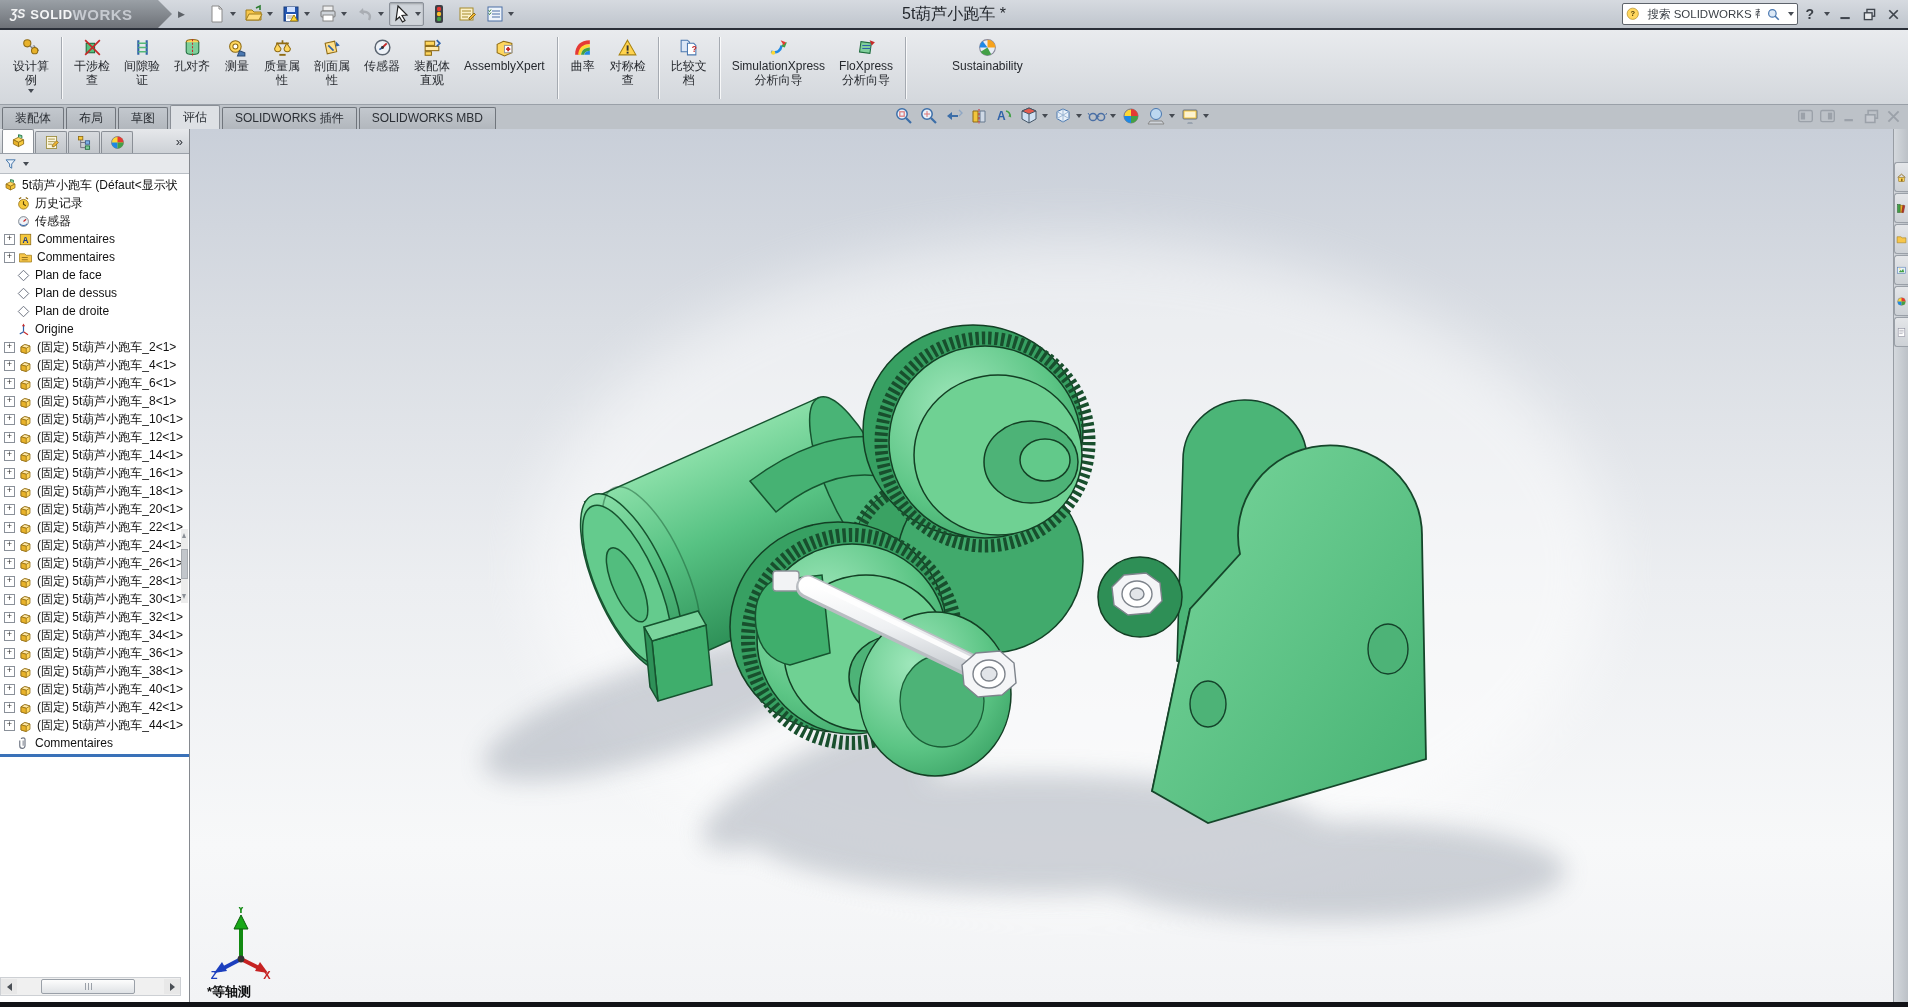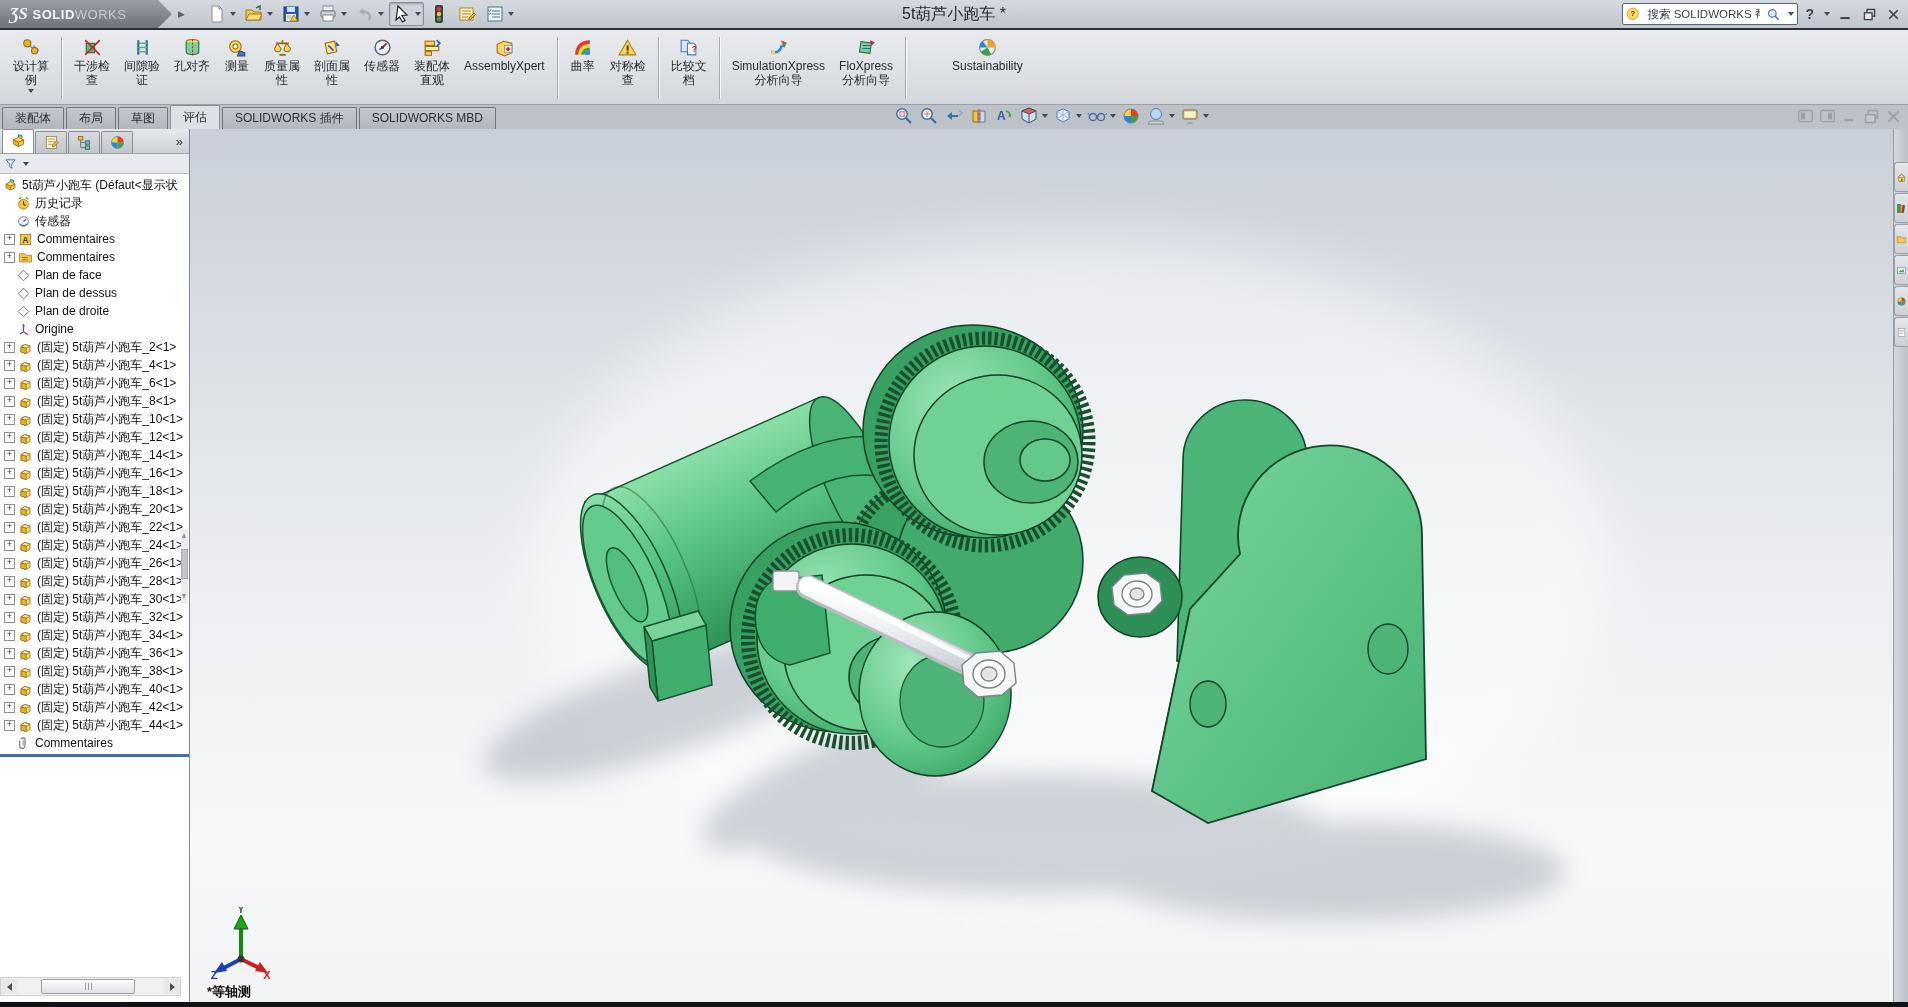--- a/index.html
+++ b/index.html
@@ -5,23 +5,23 @@
   html,body{margin:0;padding:0;width:1908px;height:1007px;overflow:hidden;
     font-family:"Liberation Sans",sans-serif;-webkit-font-smoothing:antialiased;}
   #app{position:relative;width:1908px;height:1007px;background:#d4d8dd;}
 
   
   #titlebar{position:relative;height:28px;background:linear-gradient(#d6dae0,#bfc5cd);
     border-bottom:2px solid #2a2f38;display:flex;align-items:center;}
   #logo{position:relative;width:172px;height:28px;background:linear-gradient(#9aa0a6,#6e7278);
     clip-path:polygon(0 0,158px 0,172px 14px,158px 28px,0 28px);
     display:flex;align-items:center;padding-left:10px;box-sizing:border-box;color:#eceef0;}
-  #logo .mark{font-size:16px;font-weight:bold;font-style:italic;margin-right:5px;color:#f2f3f4;font-family:Liberation Serif, serif;}
+  #logo .mark{font-size:12px;font-weight:bold;font-style:italic;margin-right:5px;color:#f2f3f4;}
   #logo .solid{font-size:13px;font-weight:bold;letter-spacing:.5px;color:#f4f5f6;}
-  #logo .works{font-size:13px;letter-spacing:.5px;color:#c6cad0;}
+  #logo .works{font-size:15px;letter-spacing:.5px;color:#c6cad0;font-weight:bold;}
   #logo-arrow{width:12px;height:16px;margin-left:6px;color:#5d6268;font-size:9px;line-height:16px;}
   #qat{display:flex;align-items:center;gap:2px;margin-left:14px;}
   .tbtn{display:flex;align-items:center;padding:1px 2px;border:1px solid transparent;border-radius:2px;}
   .tbtn.pressed{border-color:#8a9099;background:#cfd4da;box-shadow:inset 0 1px 2px rgba(0,0,0,.25);}
   .tbtn .ico{width:20px;height:20px;display:inline-block;}
   .ico svg{width:100%;height:100%;display:block;}
   .caret{width:0;height:0;border-left:3.5px solid transparent;border-right:3.5px solid transparent;
     border-top:4px solid #454a52;margin-left:3px;display:inline-block;}
   #doc-title{position:absolute;left:0;right:0;text-align:center;font-size:16px;color:#23272d;pointer-events:none;}
   #tb-right{position:absolute;right:6px;top:0;height:28px;display:flex;align-items:center;gap:7px;}

